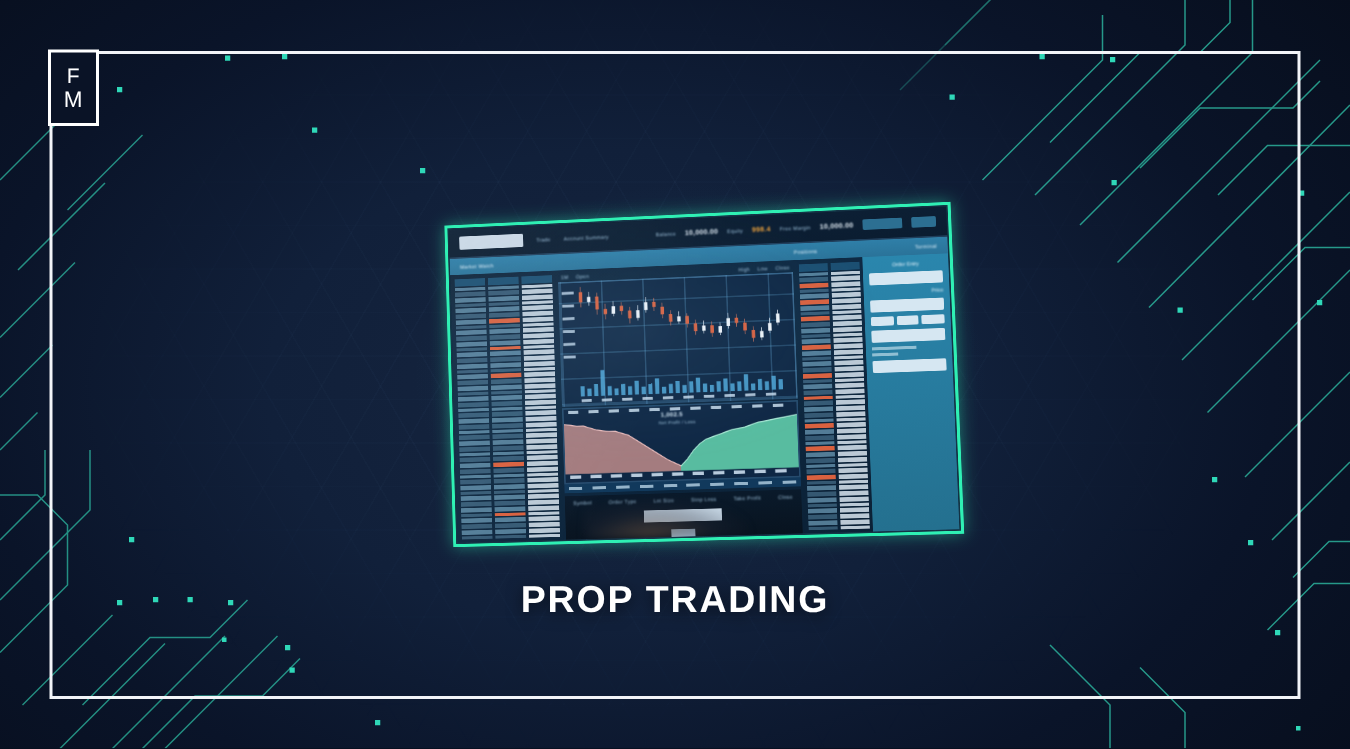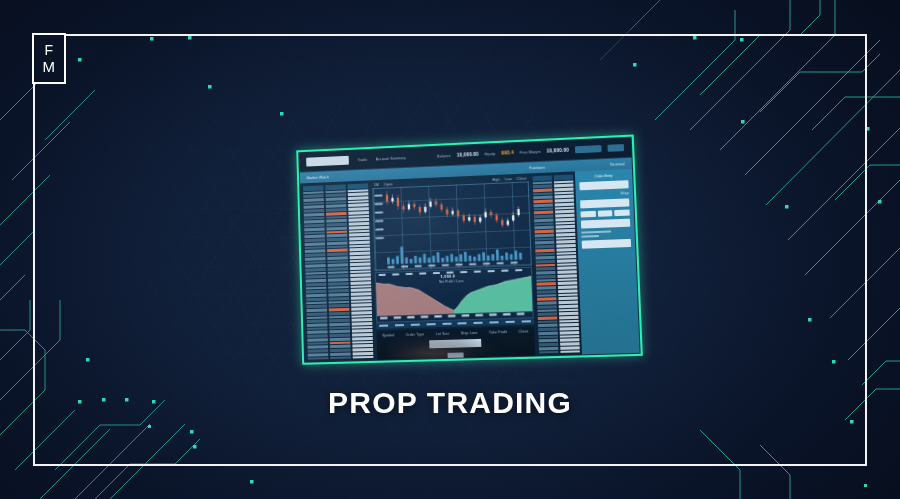--- a/index.html
+++ b/index.html
@@ -64,21 +64,21 @@
   .logo .fm-f{ margin-bottom:2px; }
   .logo .fm-m{ font-size:15px; }
 
   
   .title{
     position:absolute;
     left:0; right:0;
     top:386px;
     text-align:center;
     color:#ffffff;
-    font-size:30px;
+    font-size:25px;
     font-weight:bold;
     letter-spacing:1.2px;
     text-shadow:0 2px 10px rgba(0,0,0,.55);
     z-index:5;
     font-family:"Liberation Sans", sans-serif;
   }
 
   
   .shot-wrap{
     position:absolute;

